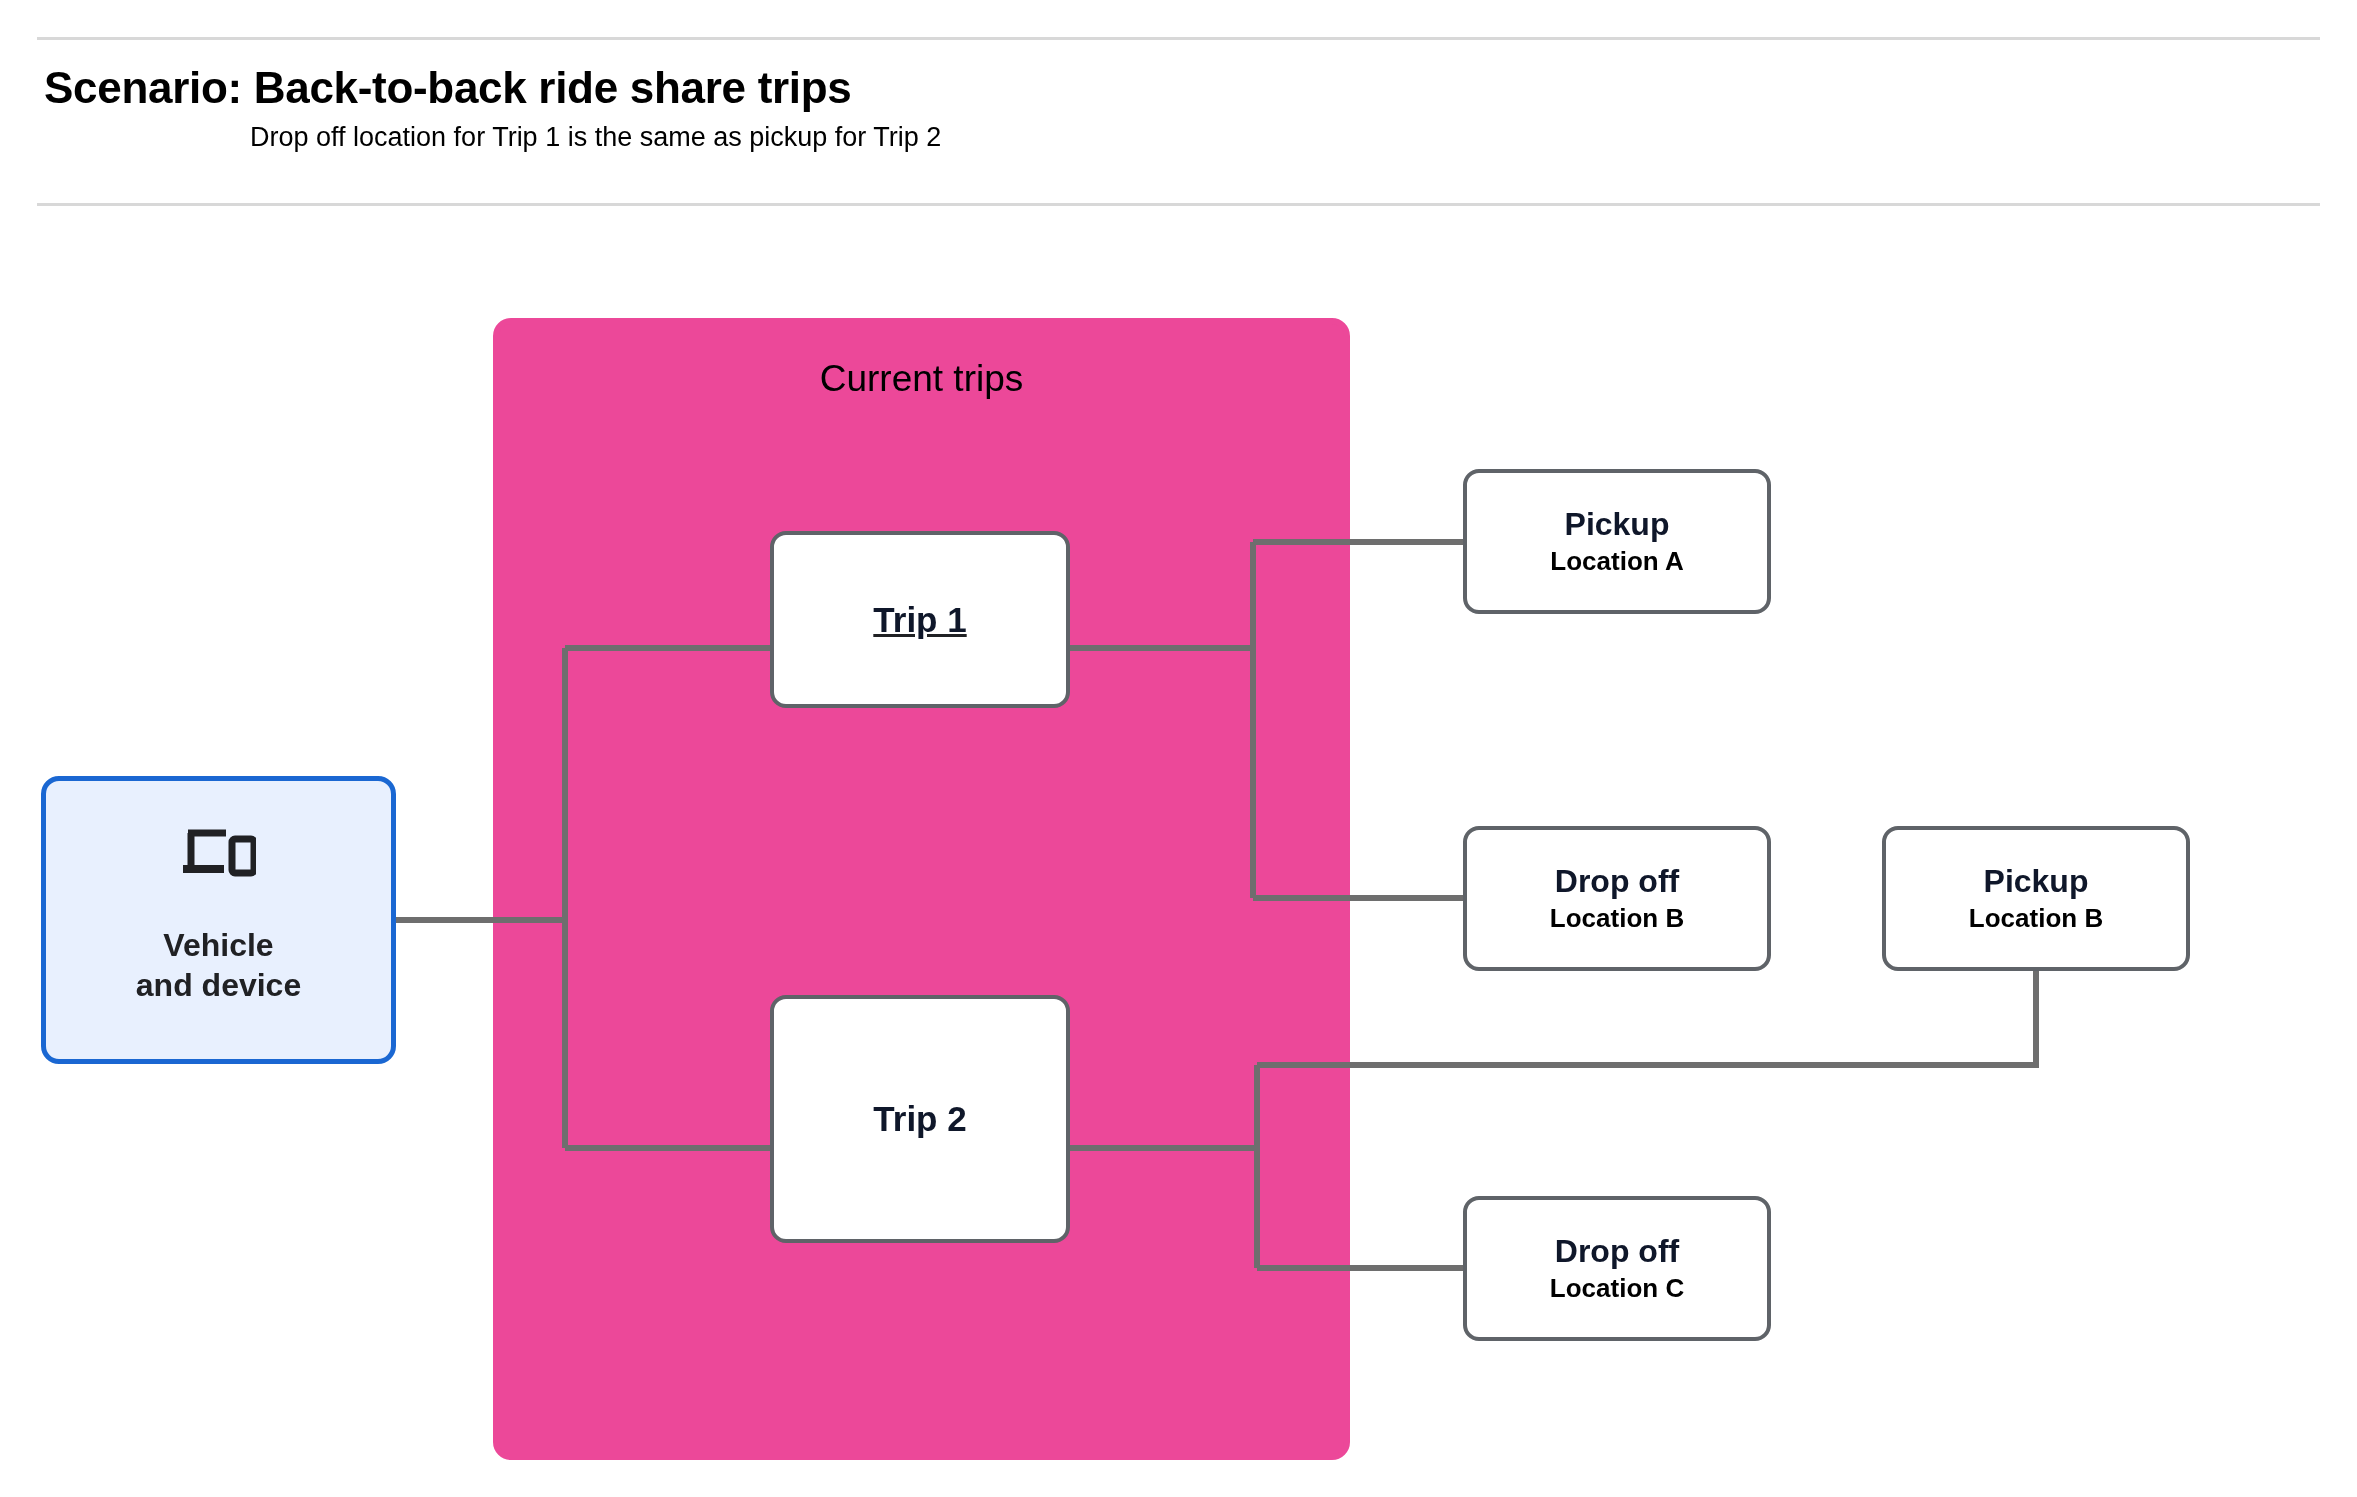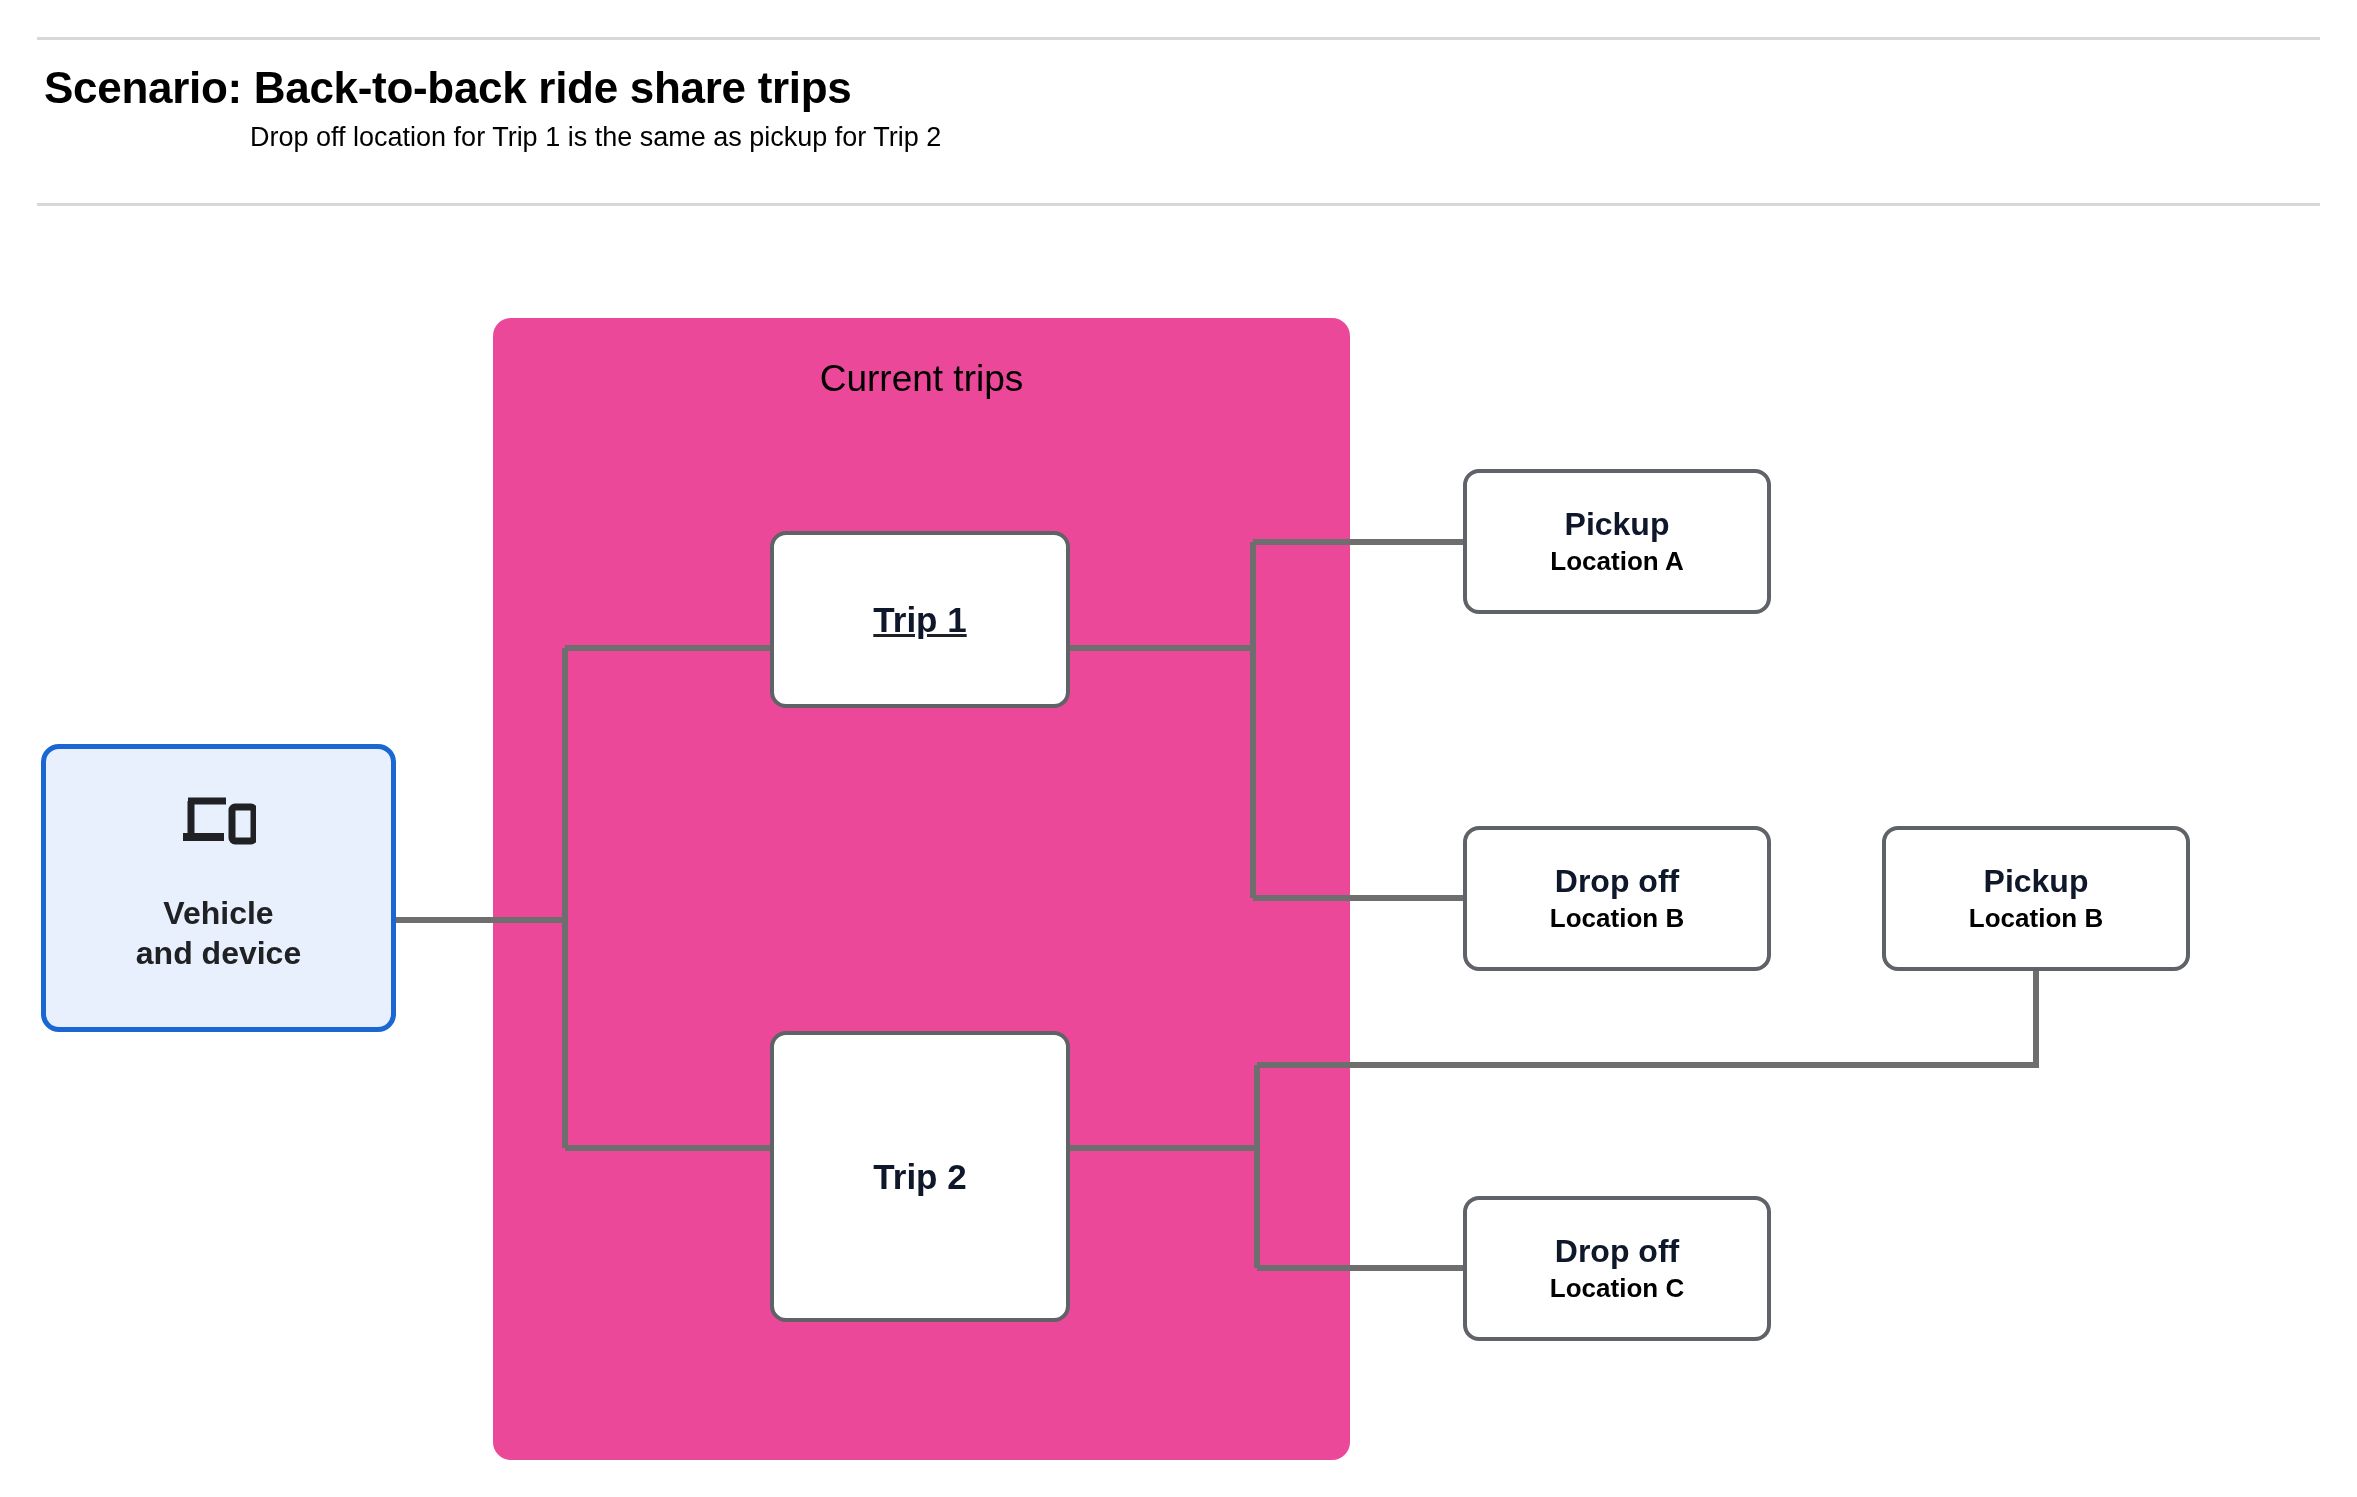--- a/index.html
+++ b/index.html
@@ -124,34 +124,34 @@
   .node-sub {
     font-size: 26px;
     font-weight: bold;
     color: #000000;
     line-height: 1.12;
     margin-top: 4px;
   }
 
   
   #node-trip-1 { left: 770px; top: 531px; width: 300px; height: 177px; text-decoration: underline; }
-  #node-trip-2 { left: 770px; top: 1031px; width: 300px; height: 291px; }
+  #node-trip-2 { left: 770px; top: 995px; width: 300px; height: 248px; }
   #node-trip-1 .node-title,
   #node-trip-2 .node-title { font-size: 35px; }
 
   
   #node-pickup-a   { left: 1463px; top: 469px;  width: 308px; height: 145px; }
   #node-dropoff-b  { left: 1463px; top: 826px;  width: 308px; height: 145px; }
   #node-pickup-b   { left: 1882px; top: 826px;  width: 308px; height: 145px; }
   #node-dropoff-c  { left: 1463px; top: 1196px; width: 308px; height: 145px; }
 
   
   #node-vehicle {
     left: 41px;
-    top: 744px;
+    top: 776px;
     width: 355px;
     height: 288px;
     background: #e8f0fe;
     border: 5px solid #1a67d2;
     border-radius: 18px;
     display: flex;
     flex-direction: column;
     align-items: center;
     justify-content: flex-start;
     box-sizing: border-box;

